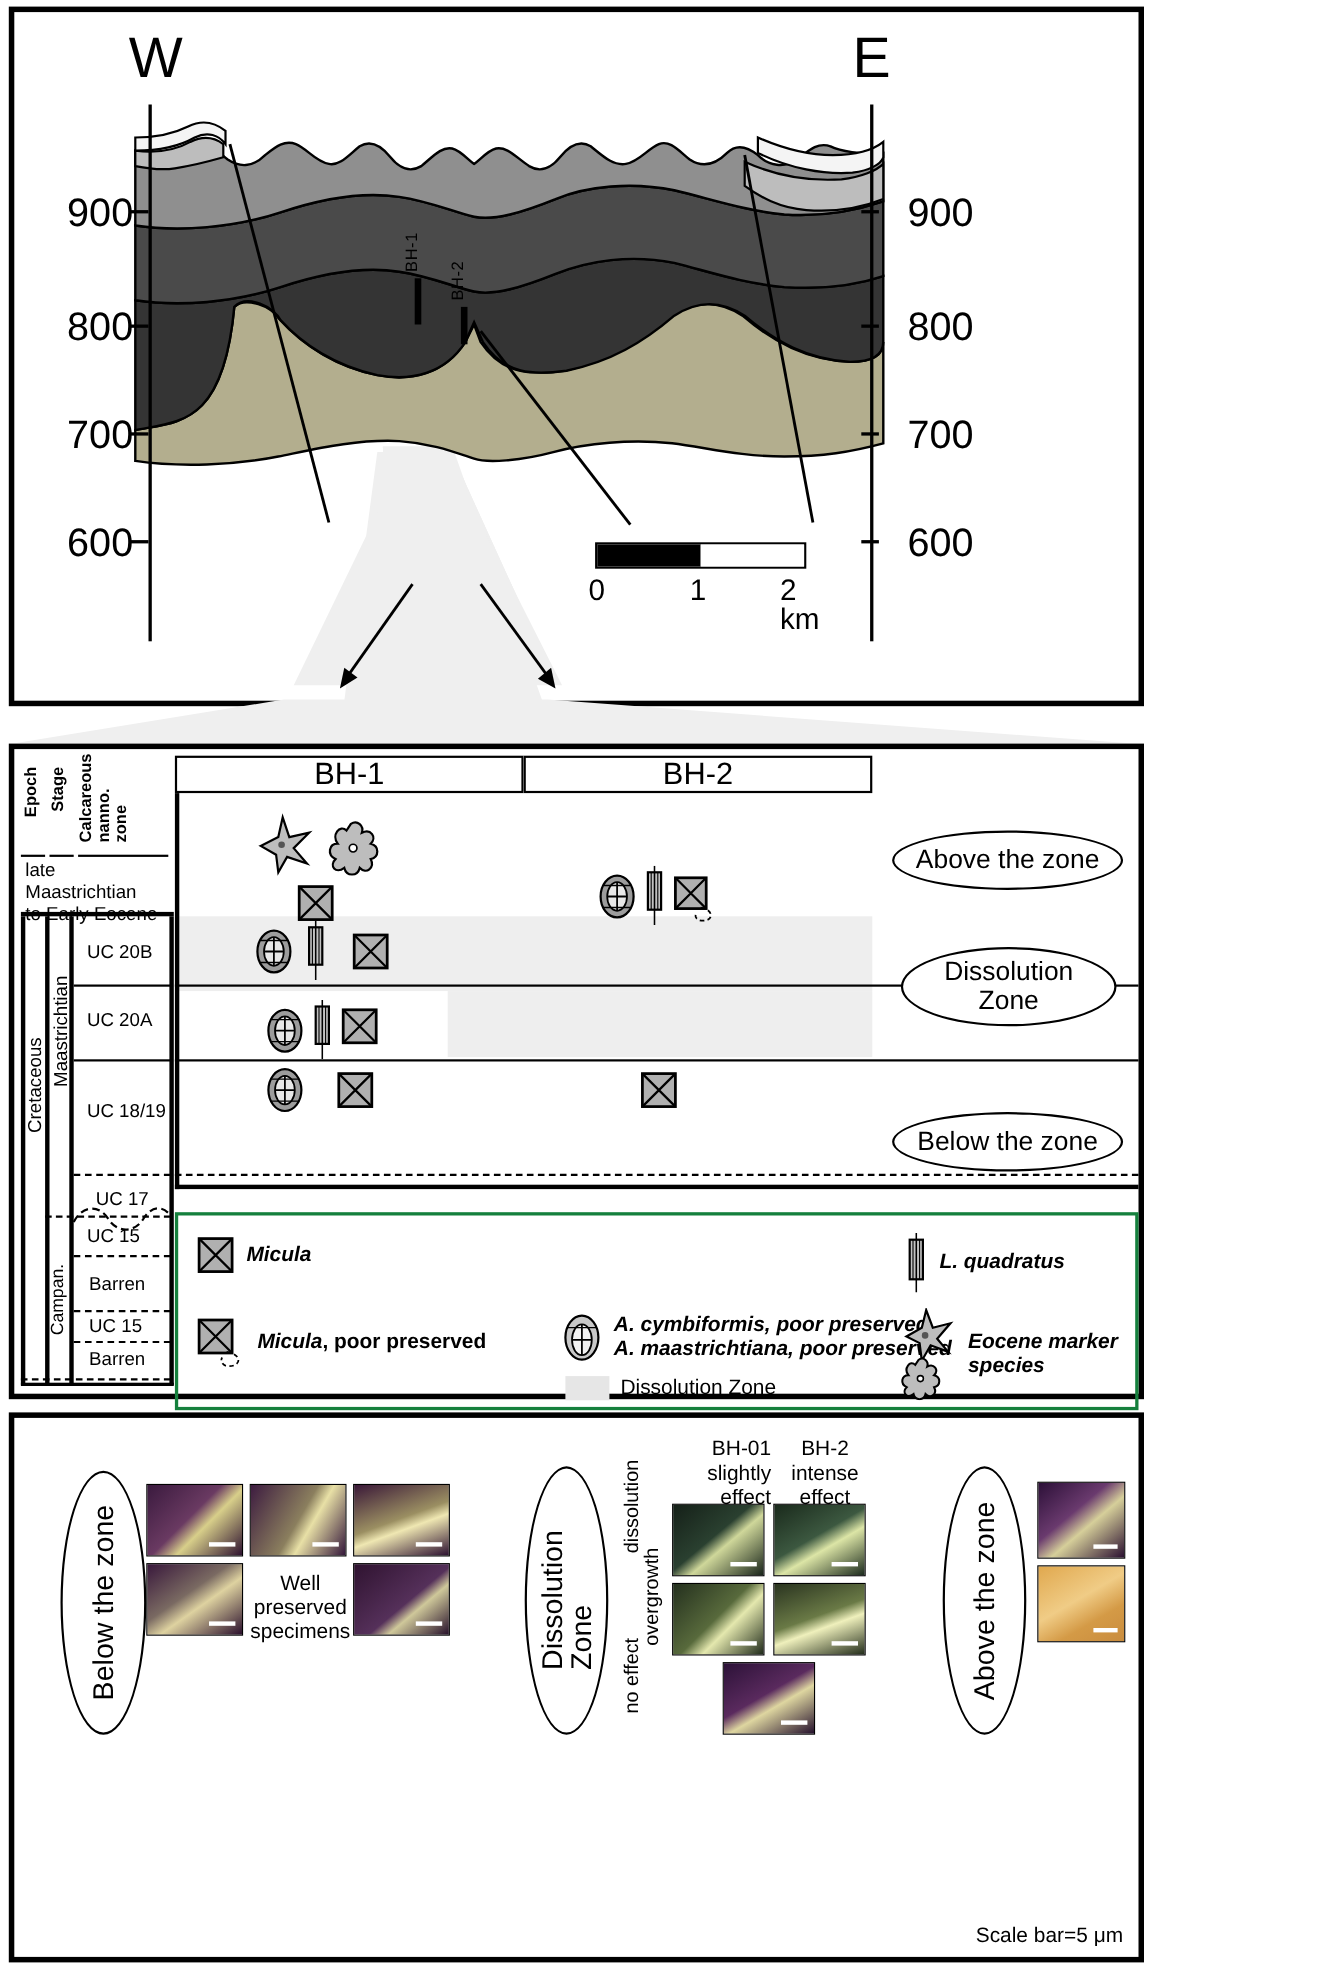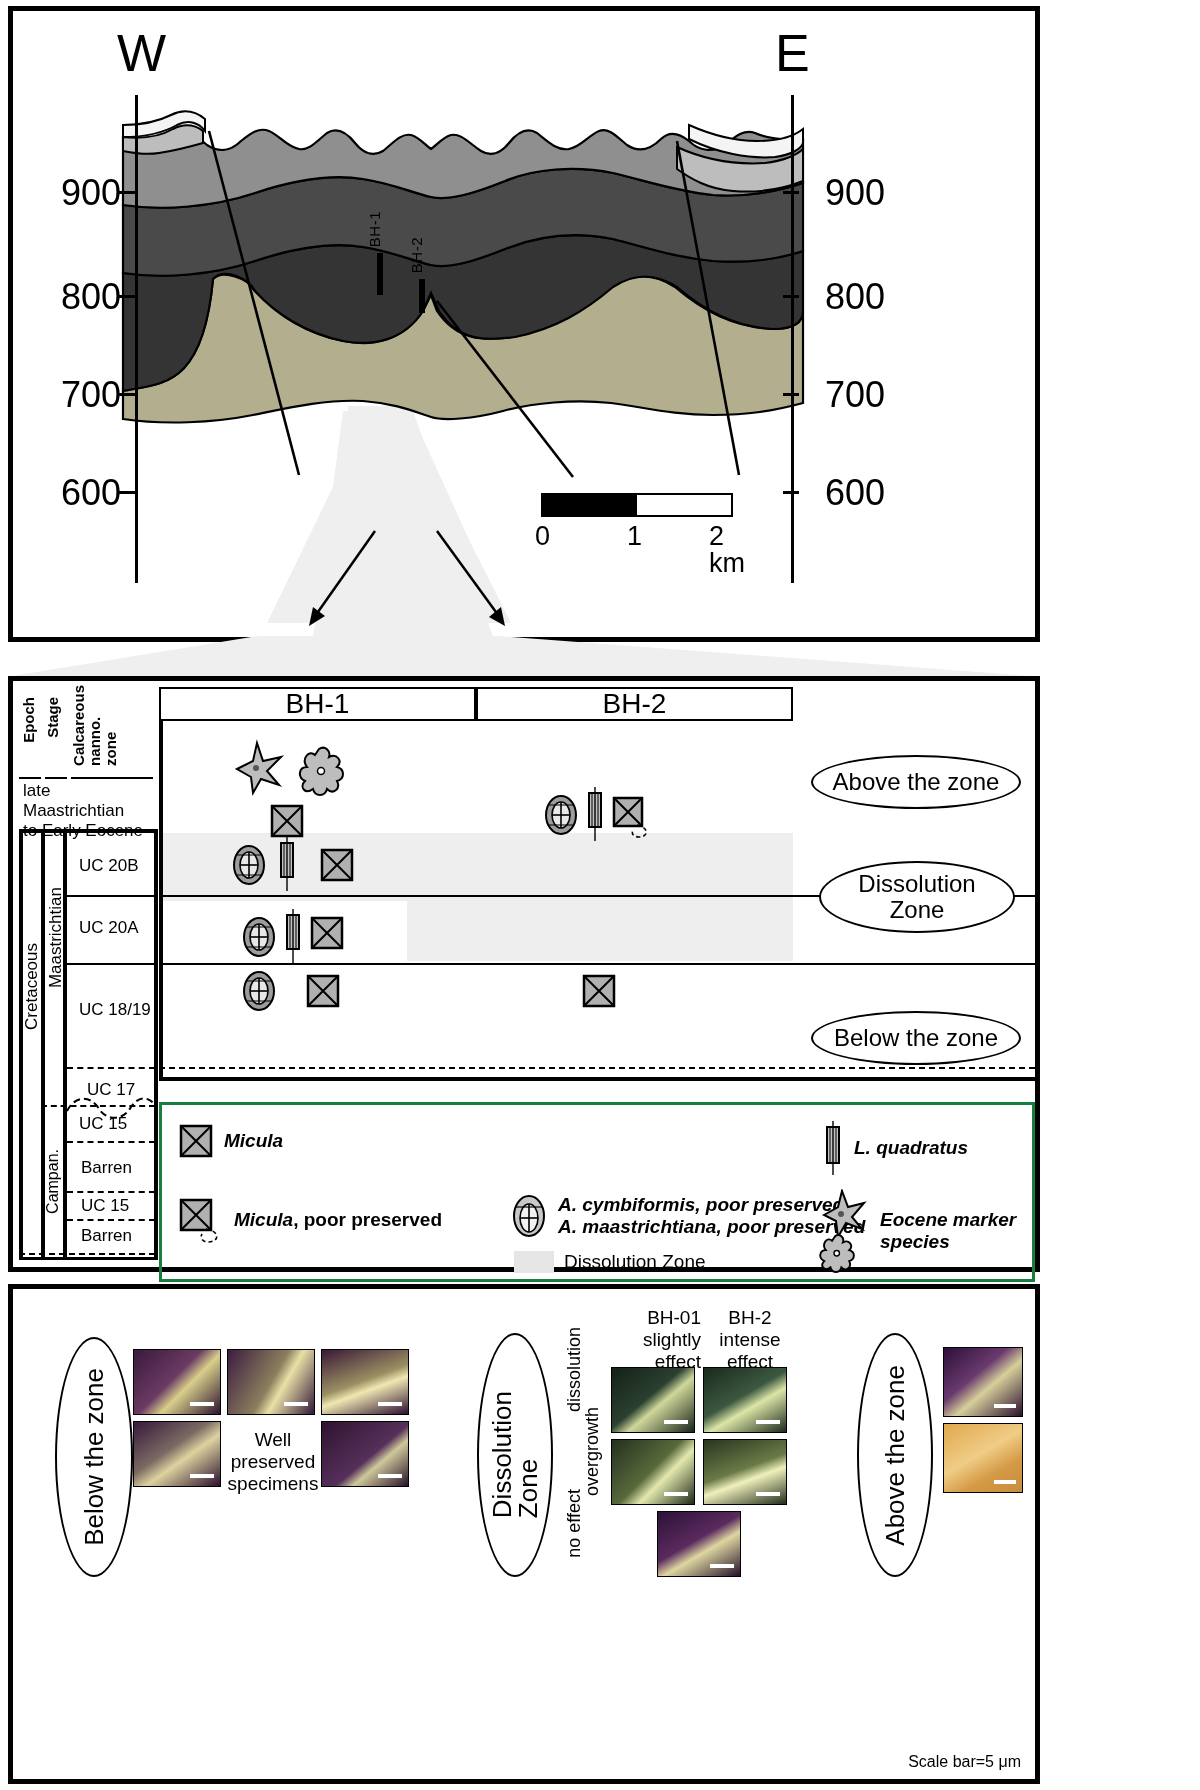--- a/index.html
+++ b/index.html
@@ -60,21 +60,21 @@
   .legItem .txt { font-size:19px; font-weight:bold; font-style:italic; line-height:1.18; white-space:nowrap; }
   .legItem .txt.plain { font-style:normal; font-weight:normal; }
   .swatch { width:40px; height:22px; background:#e6e6e6; }
 
   
   .panelC { position:absolute; left:8px; top:1284px; width:1032px; height:500px; border:5px solid #000; background:#fff; }
   .photo { position:absolute; border:1px solid #000; }
   .sbar { position:absolute; height:4px; background:#fff; }
   .clabel { position:absolute; font-size:19px; line-height:1.15; text-align:center; }
   .vlabel { position:absolute; font-size:18px; line-height:1; writing-mode:vertical-rl; transform:rotate(180deg); white-space:nowrap;}
-  .scaleNote { position:absolute; right:14px; bottom:8px; font-size:16px;text-align:right; }
+  .scaleNote { position:absolute; right:14px; bottom:8px; font-size:19px;text-align:right; }
 </style>
 </head>
 <body>
 
 <div class="fig">
 
   <div class="panelA">
 
     <div class="wlab">W</div>
     <div class="elab">E</div>

